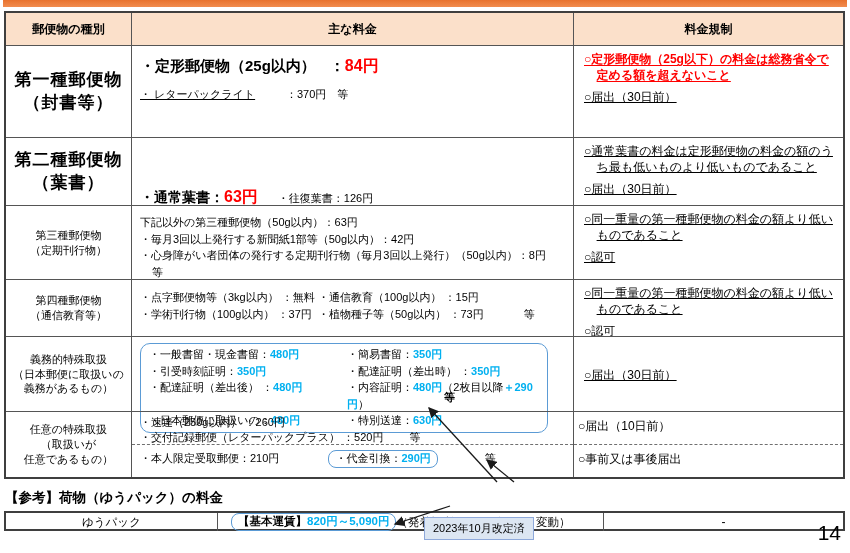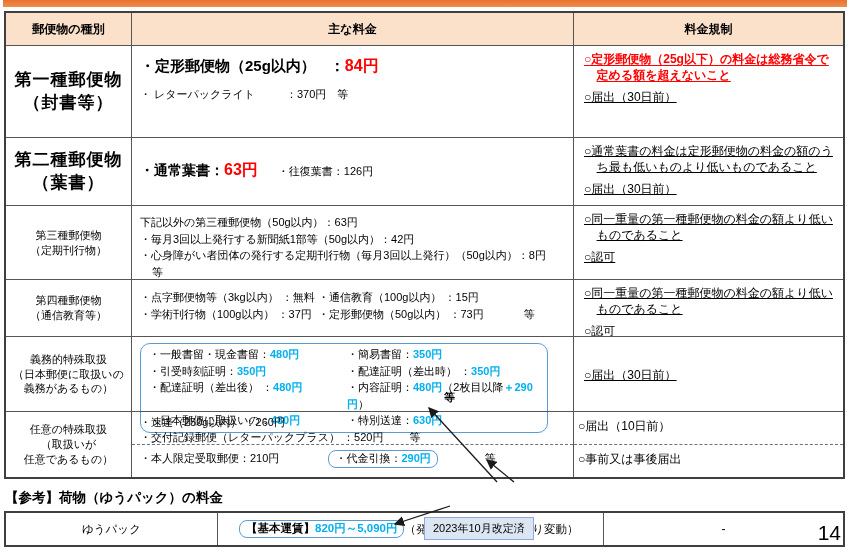--- a/index.html
+++ b/index.html
@@ -35,23 +35,23 @@
   .reg  { padding:6px 6px 2px 10px; font-size:12px; line-height:1.3; }
   .reg p { margin:0 0 7px; text-indent:-1.05em; padding-left:1.05em;text-decoration:underline; }
   .reg-red { color:#ff0000; font-weight:bold; text-decoration:underline;
              text-underline-offset:2px; }
   .price-red { color:#ff0000; font-weight:bold; }
   .price-blue { color:#00b0f0; font-weight:bold; }
   .fee-line1 { font-size:15px; font-weight:bold; margin:4px 0 8px 0; }
   .fee-line1 .colon { margin-left:14px; font-weight:bold; }
   .fee-line1 .price-red { font-size:16px; }
   .fee-sub { margin-bottom:5px; }
-  .lbl-fixed { display:inline-block; width:146px; }
+  .lbl-fixed { display:inline-block; width:146px;text-decoration:underline; }
   .r2-feeline { display:flex; align-items:baseline; margin-top:16px; }
-  .r2-main { font-size:14px; font-weight:bold; }
+  .r2-main { font-size:14px; font-weight:bold;margin-top:27px; }
   .r2-main .price-red { font-size:16px; }
   .r2-second { font-size:11px; margin-left:20px; }
   .two-col span.a { display:inline-block; width:178px; }
   .suffix { margin-left:40px; }
   
   .bluebox {
     border:1.6px solid #5b9bd5; border-radius:10px;
     padding:2px 8px 3px; margin:2px 0 0 0;
     display:grid; grid-template-columns:190px 1fr; column-gap:8px;
     width:408px; font-size:11px; line-height:1.5;
@@ -61,27 +61,27 @@
   .split-bottom { padding:5px 6px 0 8px; }
   .reg .split-top { padding:7px 4px 0 4px; }
   .reg .split-bottom { padding:7px 4px 0 4px; }
   .inline-bluebox {
     display:inline-block; border:1.6px solid #5b9bd5; border-radius:8px;
     padding:0 6px 1px; margin-left:46px;
   }
   
   .parcel-title { position:absolute; left:5px; top:489px; font-size:13.5px; font-weight:bold; }
   .parcel-table {
-    position:absolute; left:4px; top:511px; width:841px; height:36px;
+    position:absolute; left:4px; top:511px; width:841px; height:20px;
     border:2px solid #3f3f3f; display:grid; grid-template-columns:211px 386px 1fr;
   }
   .parcel-table .cell { display:flex; align-items:center; }
   .parcel-cat { justify-content:center; font-size:11.5px; }
   .parcel-fee { padding-left:5px; font-size:11.5px; }
-  .parcel-fee .inline-bluebox { margin-left:16px; font-weight:bold; }
+  .parcel-fee .inline-bluebox { margin-left:8px; font-weight:bold; }
   .parcel-reg { justify-content:center; font-size:12px; }
   .page-number { position:absolute; right:9px; top:521px; font-size:21px;
                  font-family:"Liberation Sans",sans-serif; }
   
   .callout {
     position:absolute; left:424px; top:481px; z-index:6;
     background:#dce6f2; border:1.5px solid #8ea9db;
     font-size:11px; padding:3px 8px; white-space:nowrap;margin-top:36px;
   }
   .arrows { position:absolute; left:0; top:0; width:850px; height:553px;
@@ -148,21 +148,21 @@
       <p>○同一重量の第一種郵便物の料金の額より低いものであること</p>
       <p>○認可</p>
     </div>
 
     <div class="cell c0 cat small">
       <span>第四種郵便物</span>
       <span>（通信教育等）</span>
     </div>
     <div class="cell fees two-col" style="padding-top:9px;">
       <div><span class="a">・点字郵便物等（3kg以内） ：無料</span><span>・通信教育（100g以内） ：15円</span></div>
-      <div><span class="a">・学術刊行物（100g以内） ：37円</span><span>・定形郵便物（50g以内） ：73円</span><span class="suffix">等</span></div>
+      <div><span class="a">・学術刊行物（100g以内） ：37円</span><span>・植物種子等（50g以内） ：73円</span><span class="suffix">等</span></div>
     </div>
     <div class="cell reg">
       <p>○同一重量の第一種郵便物の料金の額より低いものであること</p>
       <p>○認可</p>
     </div>
 
     <div class="cell c0 cat small">
       <span>義務的特殊取扱</span>
       <span>（日本郵便に取扱いの</span>
       <span>義務があるもの）</span>

